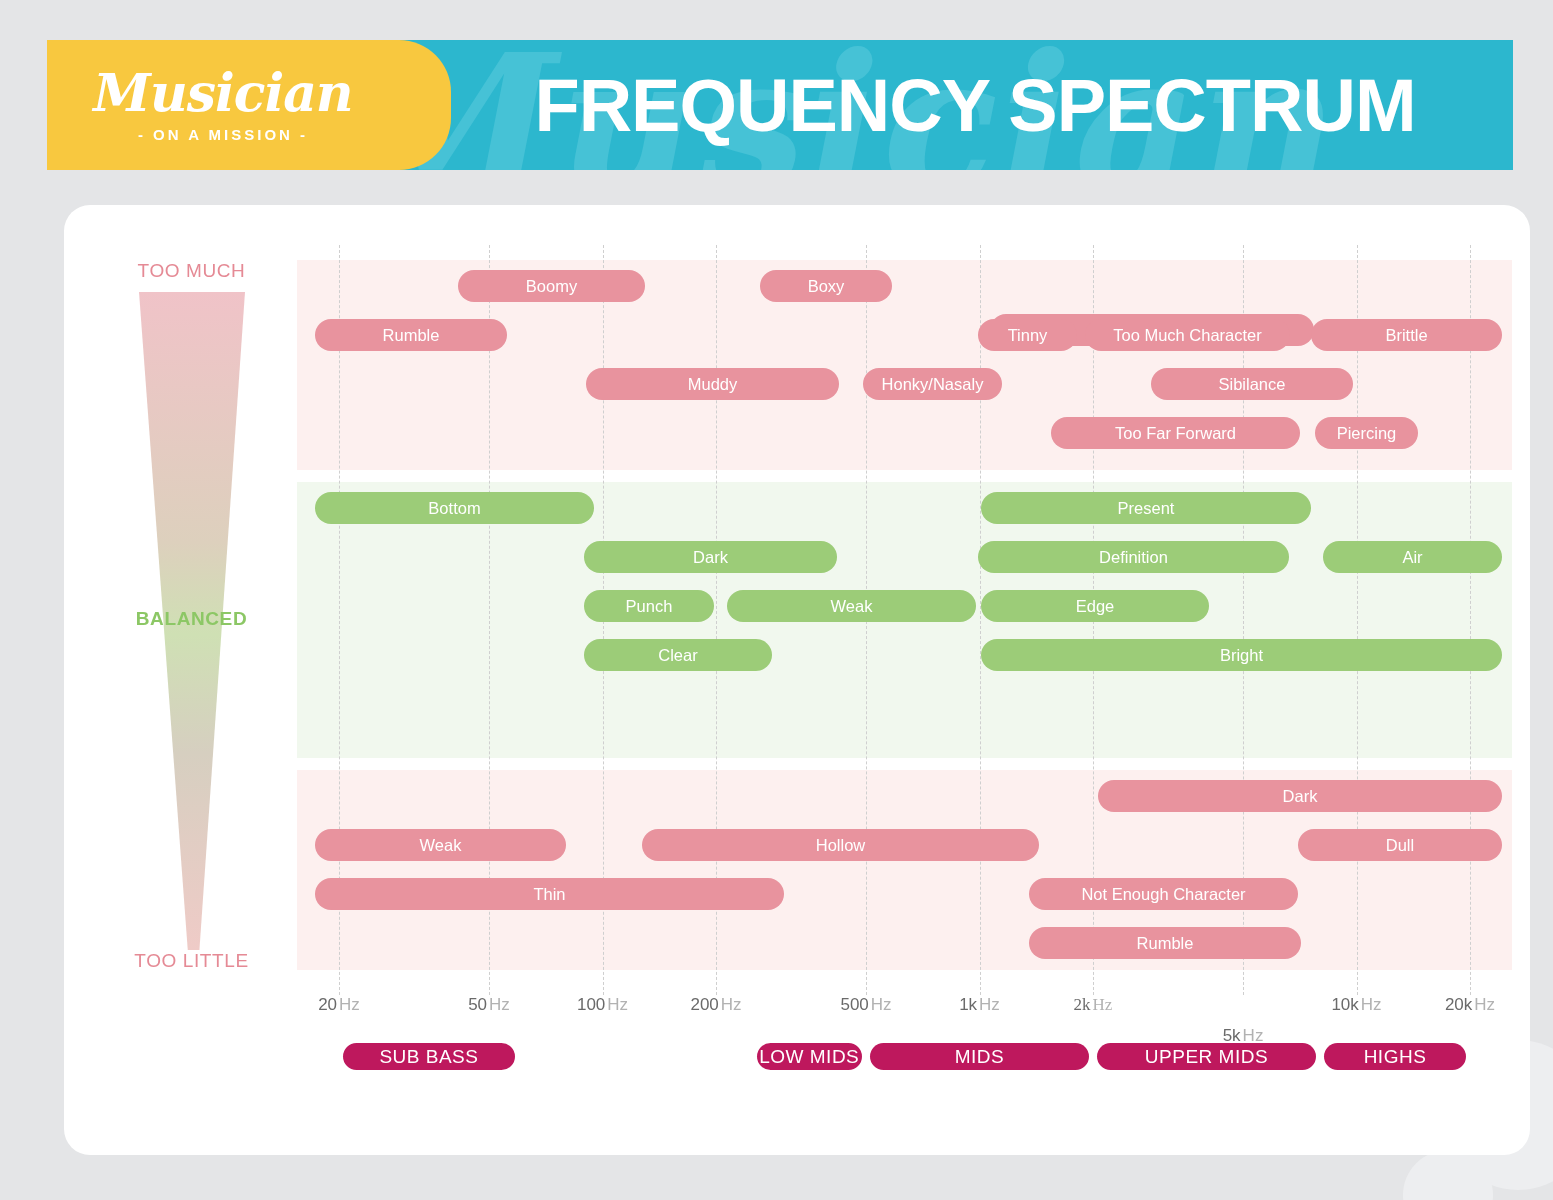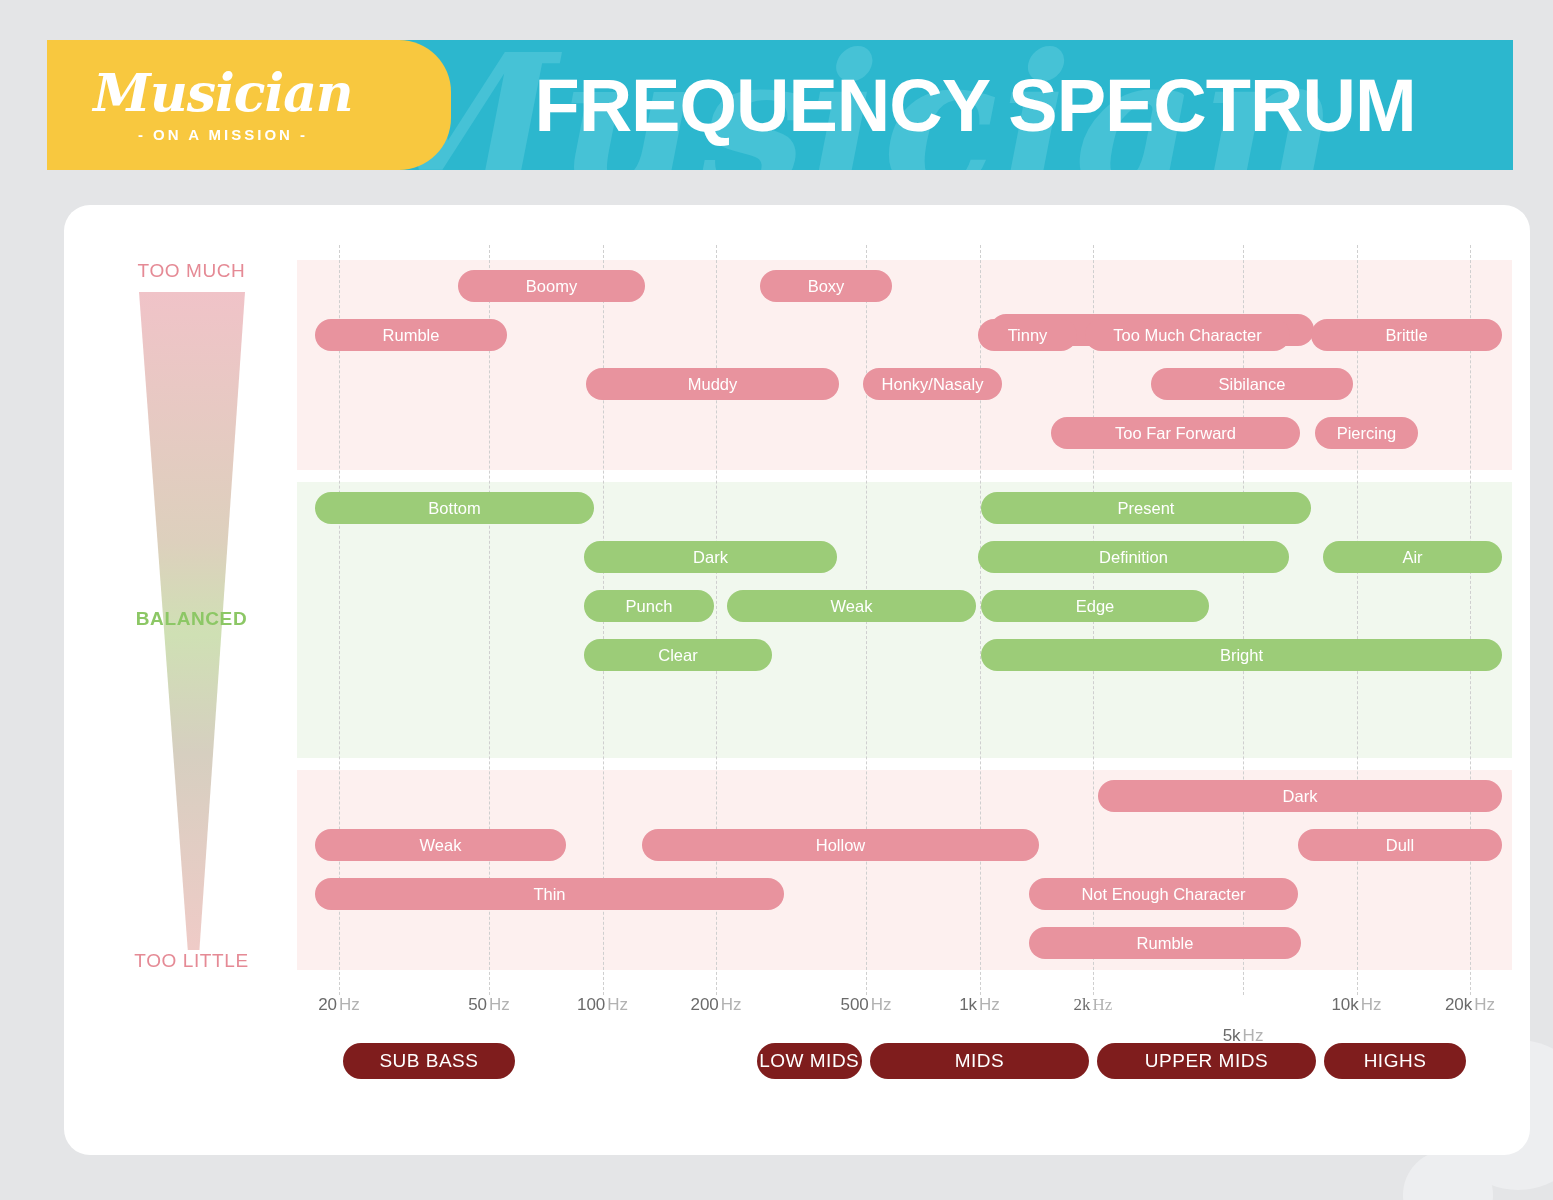--- a/index.html
+++ b/index.html
@@ -87,21 +87,21 @@
   .pill.bal{background:#9ccc78;}
 
   
   #axis{position:absolute;left:233px;top:790px;width:1215px;height:30px;}
   .tick{position:absolute;top:0;transform:translateX(-50%);font-size:17px;color:#6a6a6a;white-space:nowrap;}
   .tick .unit{color:#b2b2b2;margin-left:2px;}
 
   
   #ranges{position:absolute;left:233px;top:838px;width:1215px;height:36px;}
   .range-pill{
-    position:absolute;top:0;height:36px;border-radius:18px;background:#7f1d1d;
+    position:absolute;top:0;height:27px;border-radius:18px;background:#be185d;
     display:flex;align-items:center;justify-content:center;
     color:#ffffff;font-size:19px;letter-spacing:.5px;white-space:nowrap;
   }
 </style>
 </head>
 <body>
 
 <div class="bg-circle" id="bgc1"></div>
 <div class="bg-circle" id="bgc2"></div>
 

